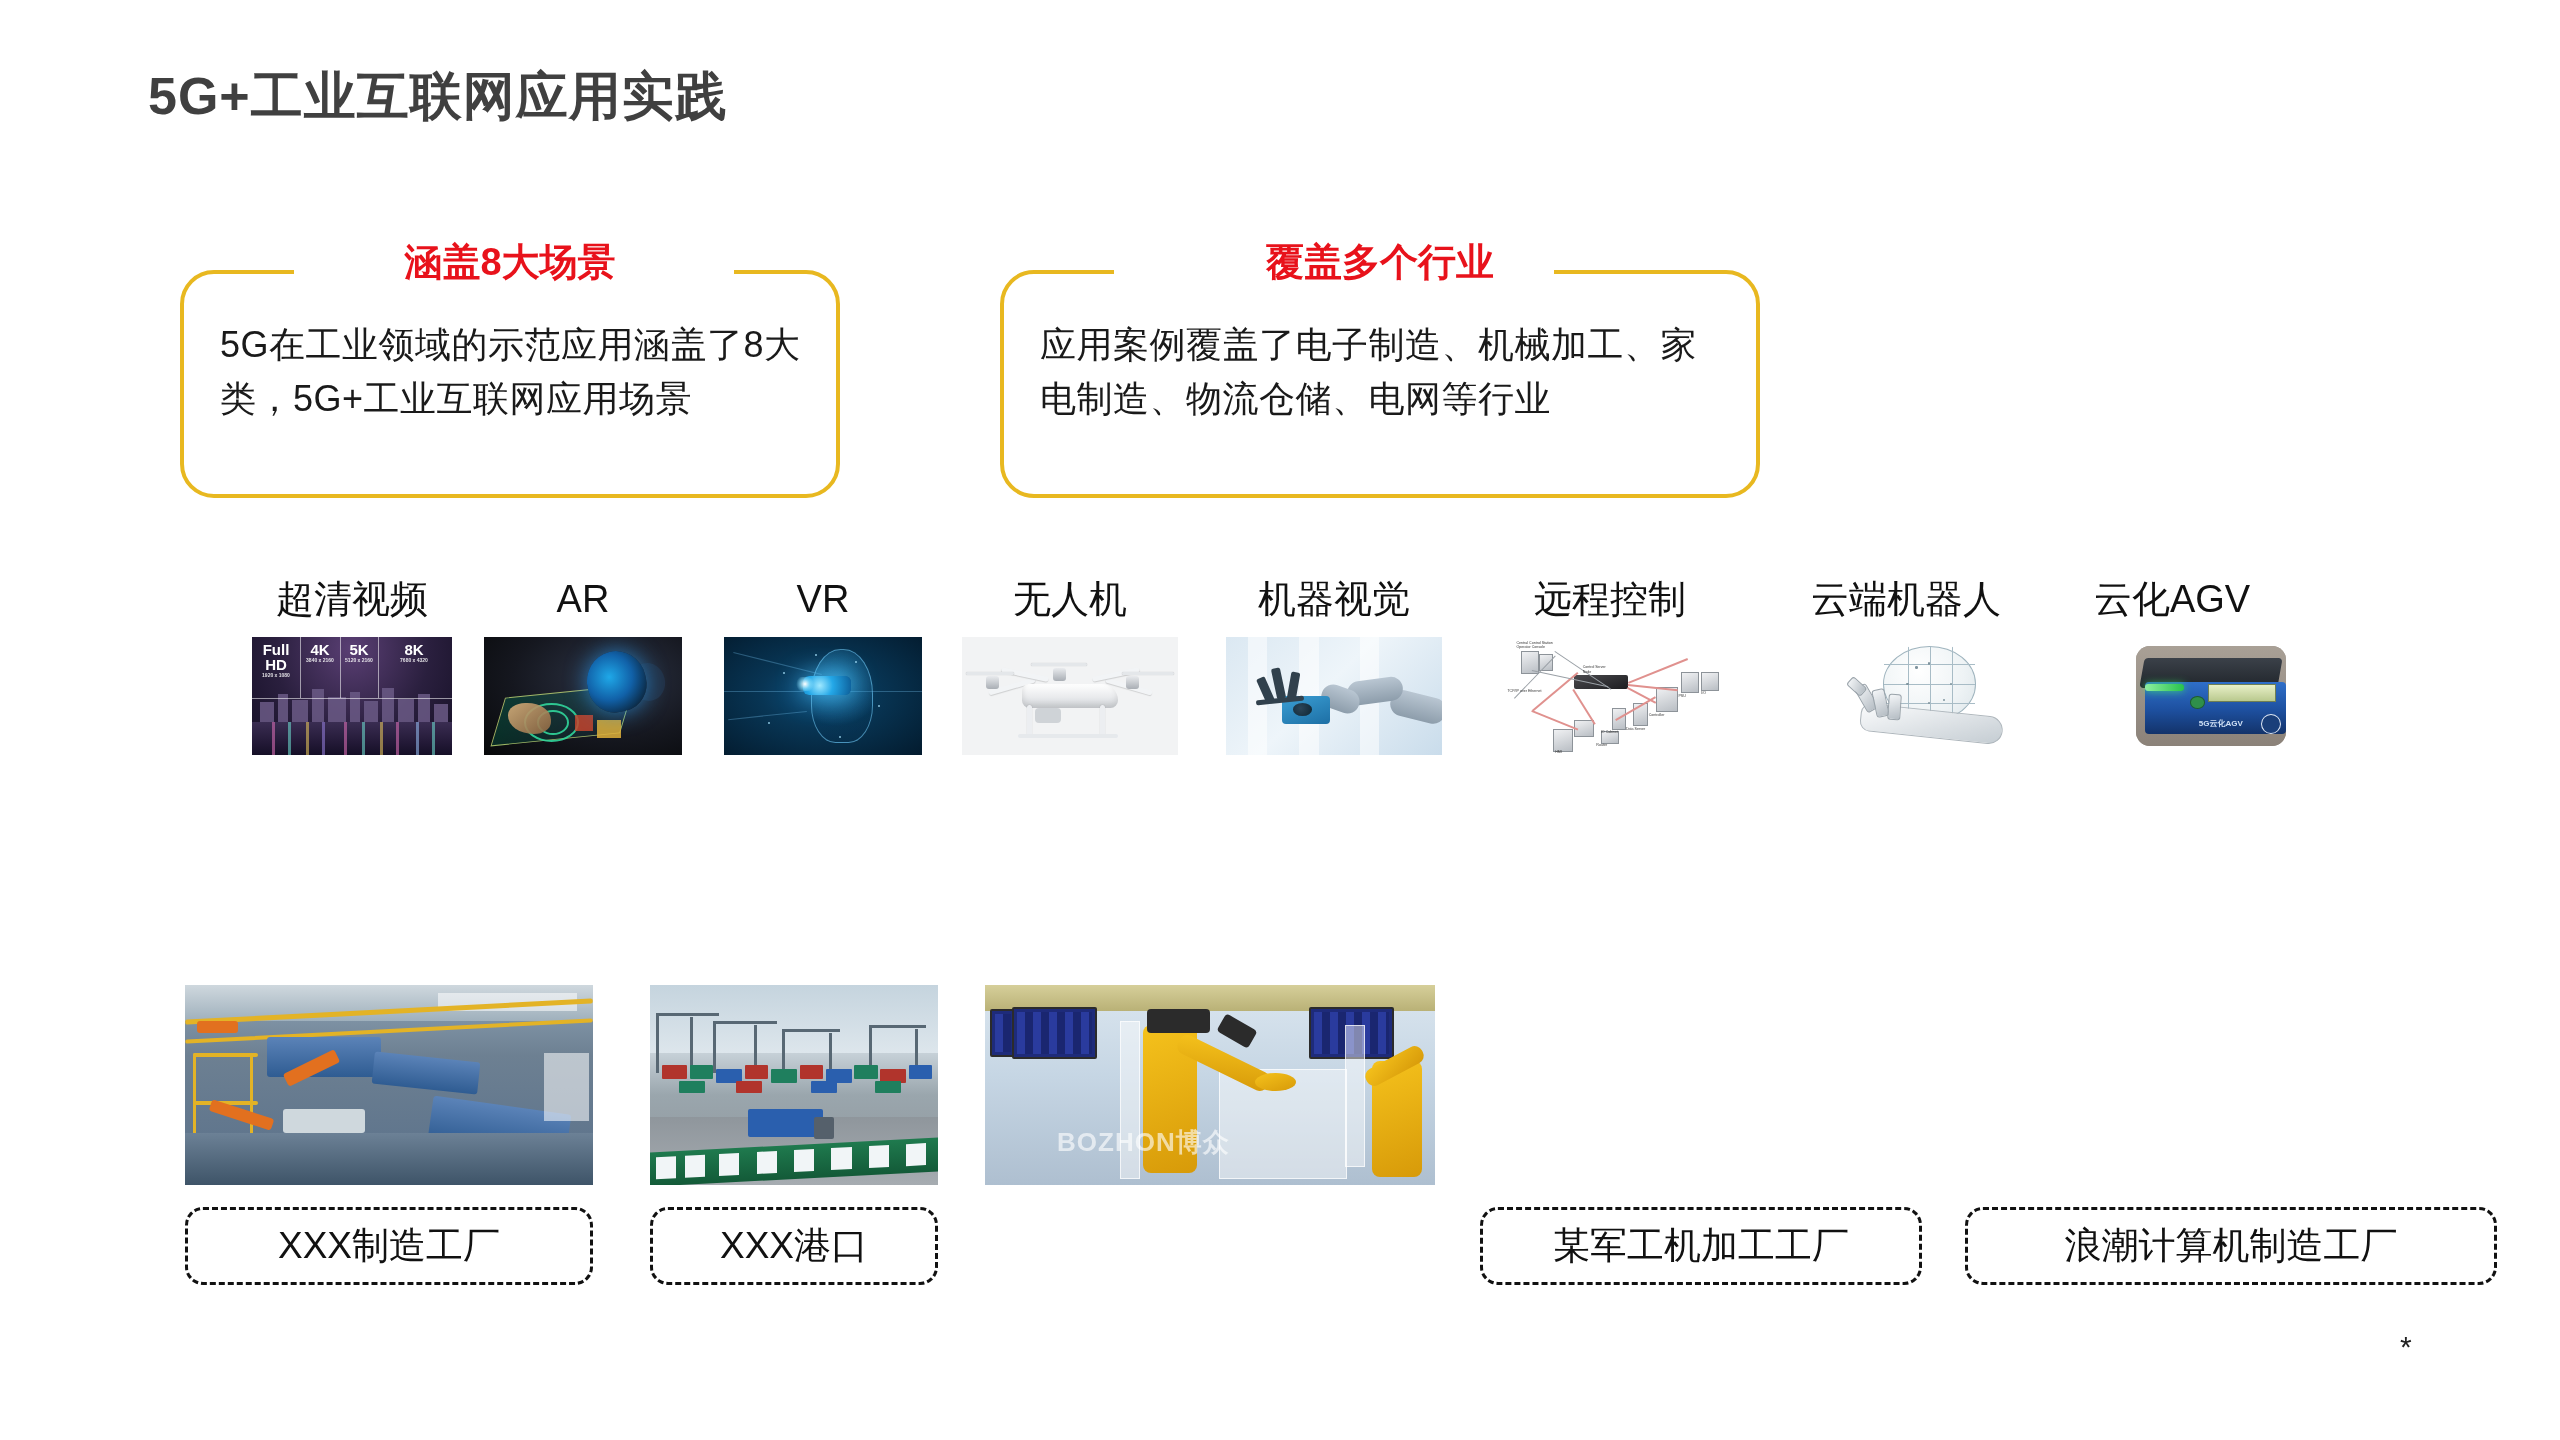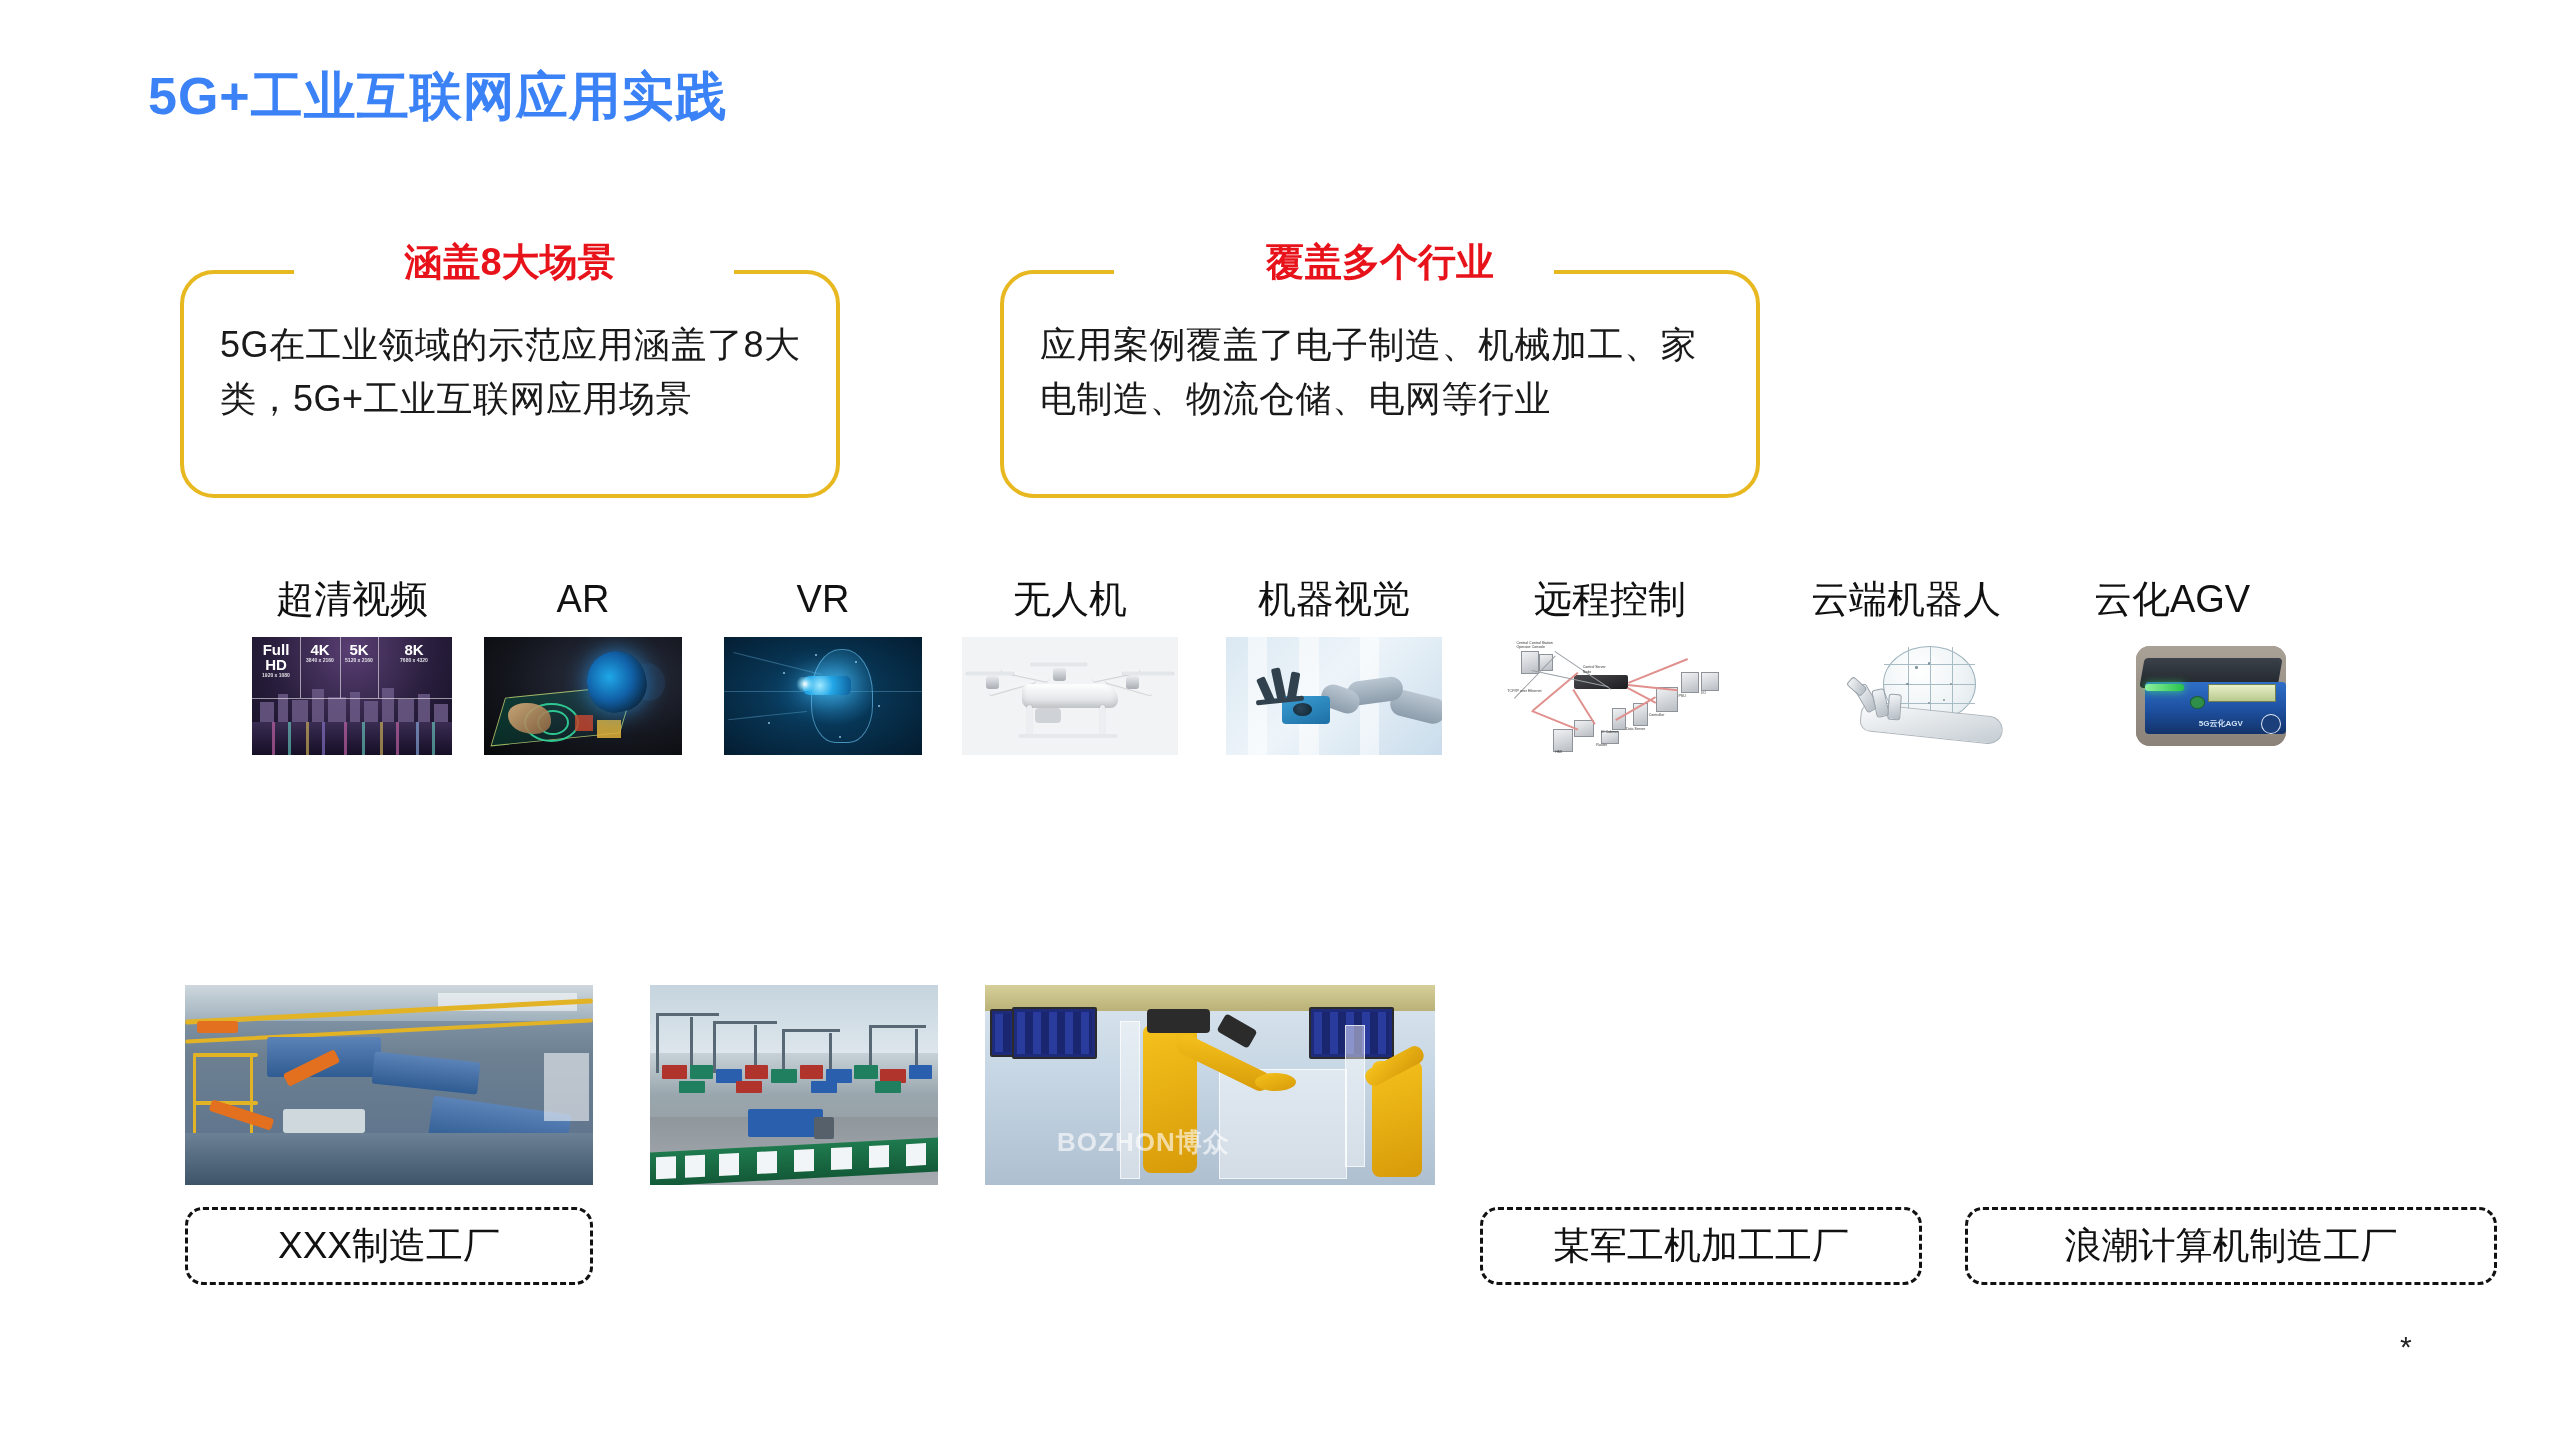--- a/index.html
+++ b/index.html
@@ -17,21 +17,21 @@
   }
 
   
   #slide-title {
     position: absolute;
     left: 148px;
     top: 62px;
     font-size: 52px;
     font-weight: bold;
     letter-spacing: 1px;
-    color: #3b82f6;
+    color: #404040;
     white-space: nowrap;
   }
 
   
   #cards-row {
     position: absolute;
     left: 0;
     top: 218px;
     width: 2560px;
     height: 300px;
@@ -603,20 +603,21 @@
         <div class="bw" style="left:2%;"></div>
         <div class="bw" style="left:12%;"></div>
         <div class="bw" style="left:24%;"></div>
         <div class="bw" style="left:37%;"></div>
         <div class="bw" style="left:50%;"></div>
         <div class="bw" style="left:63%;"></div>
         <div class="bw" style="left:76%;"></div>
         <div class="bw" style="left:89%;"></div>
       </div>
     </div>
+    <div class="case-tag">XXX港口</div>
   </div>
 
   <div class="case" style="left:985px; width:450px;">
     <div class="case-img ci-midea">
       <div class="beam"></div>
       <div class="mon" style="left:1%;  top:12%; width:5%;  height:22%;">
         <div class="monin"></div>
       </div>
       <div class="mon" style="left:6%;  top:11%; width:18%; height:24%;">
         <div class="monin"></div>

